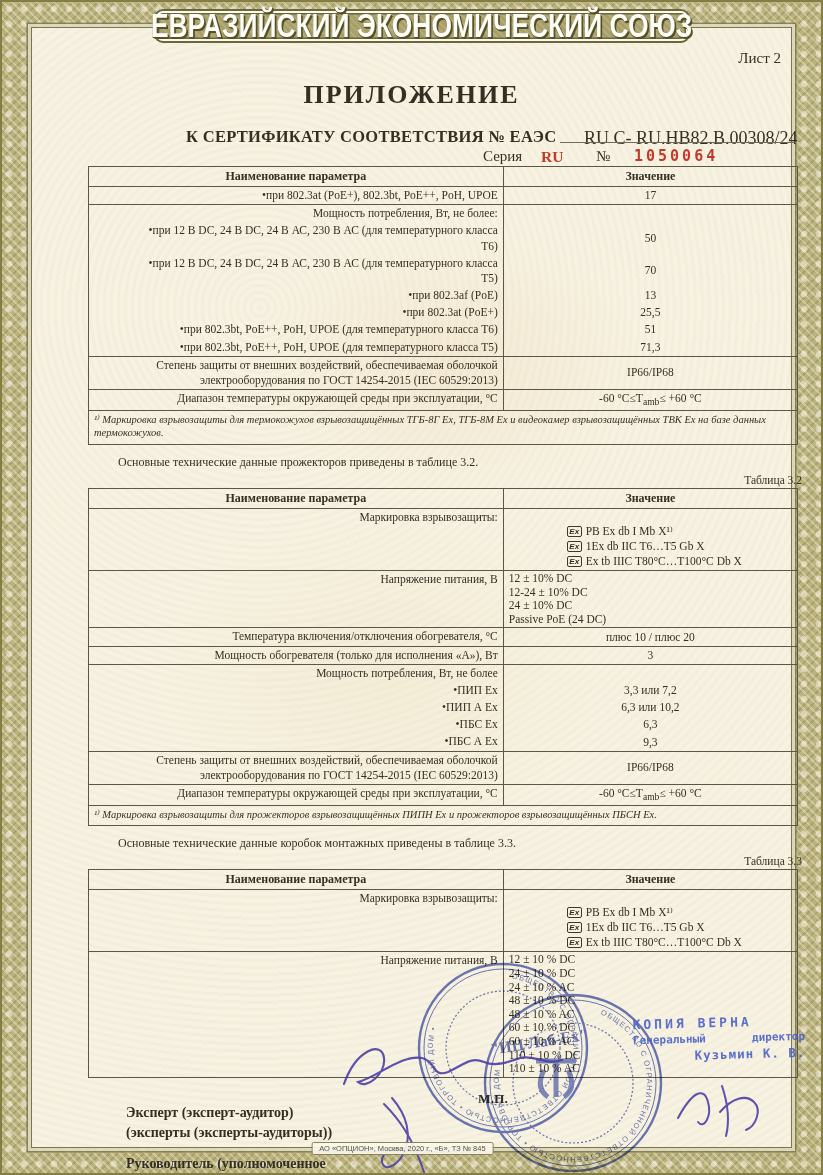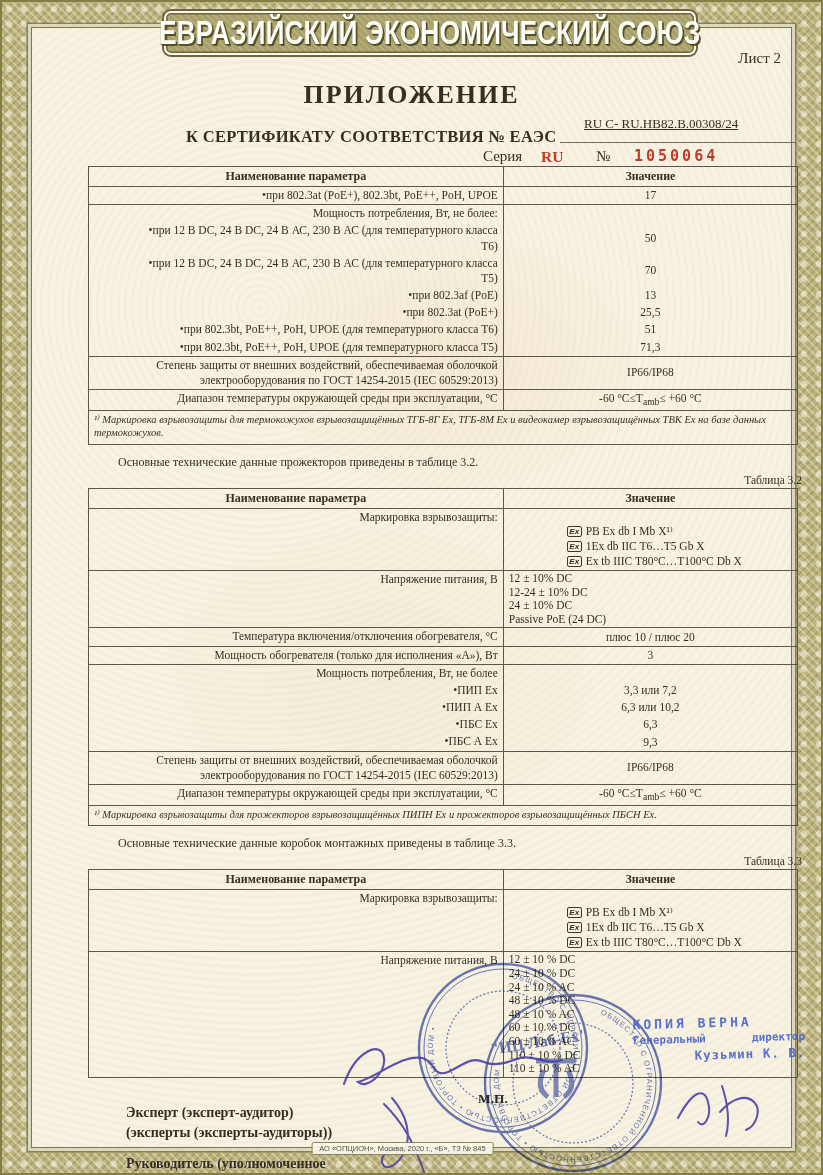--- a/index.html
+++ b/index.html
@@ -25,36 +25,36 @@
   .page-inner{position:absolute;left:31px;top:27px;right:31px;bottom:27px;z-index:1;
     background-color:#f7f2e1;
     background-image:
       radial-gradient(ellipse 280px 190px at 55% 30%, rgba(228,188,144,.16), rgba(228,188,144,0) 70%),
       radial-gradient(ellipse 320px 230px at 46% 58%, rgba(222,206,158,.14), rgba(222,206,158,0) 70%),
       repeating-radial-gradient(circle at 30% 25%, rgba(188,176,132,.06) 0 3px, rgba(188,176,132,0) 3px 7px);
     border:1.5px solid #7f7742;
     box-shadow:0 0 0 3px rgba(253,252,244,.7), 0 0 0 4.5px rgba(127,119,66,.85);}
 
   
-  .banner{position:absolute;left:164px;top:11px;width:532px;height:44px;z-index:5;
+  .banner{position:absolute;left:156px;top:11px;width:532px;height:30px;z-index:5;
     background:#a9a069;
     background-image:repeating-linear-gradient(45deg, rgba(255,255,255,.12) 0 2px, rgba(255,255,255,0) 2px 5px);
     border:2px solid #fbfaf0;border-radius:7px;
     box-shadow:0 0 0 2px #6d663a, inset 0 0 0 1.5px #6d663a;
     display:flex;align-items:center;justify-content:center;box-sizing:border-box;}
   .banner-text{font-family:"Liberation Sans","DejaVu Sans",sans-serif;font-weight:bold;
     font-size:30px;letter-spacing:0px;color:#fdfdf8;white-space:nowrap;
     transform:scaleX(.88) scaleY(1.08);
     text-shadow:2px 2px 0 #565026,1px 1px 0 #565026,0 1px 0 #565026;}
 
   .sheet-label{position:absolute;right:42px;top:50px;font-size:15px;z-index:2;}
   .doc-title{position:absolute;left:0;right:0;top:80px;text-align:center;z-index:2;
     font-size:26px;font-weight:bold;letter-spacing:2px;}
   .subtitle{position:absolute;left:186px;top:127px;font-size:16.5px;font-weight:bold;z-index:2;letter-spacing:.3px;}
-  .certno{position:absolute;left:584px;top:116px;font-size:13px;z-index:2;white-space:nowrap;text-decoration:underline;}
+  .certno{position:absolute;left:584px;top:128px;font-size:18px;z-index:2;white-space:nowrap;}
   .cert-underline{position:absolute;left:560px;top:142px;width:236px;border-bottom:1px solid #6f6b58;z-index:2;}
   .series-row{position:absolute;left:0;top:148px;width:823px;height:20px;z-index:2;font-size:15px;}
   .series-label{position:absolute;left:483px;}
   .series-value{position:absolute;left:541px;color:var(--red);font-weight:bold;font-size:15.5px;}
   .no-label{position:absolute;left:596px;}
   .no-value{position:absolute;left:618px;color:var(--red);font-family:"DejaVu Sans Mono",monospace;
     font-weight:bold;font-size:15px;letter-spacing:3px;top:-1px;margin-left:16px;}
 
   
   .content{position:absolute;left:88px;top:166px;width:710px;z-index:2;}

